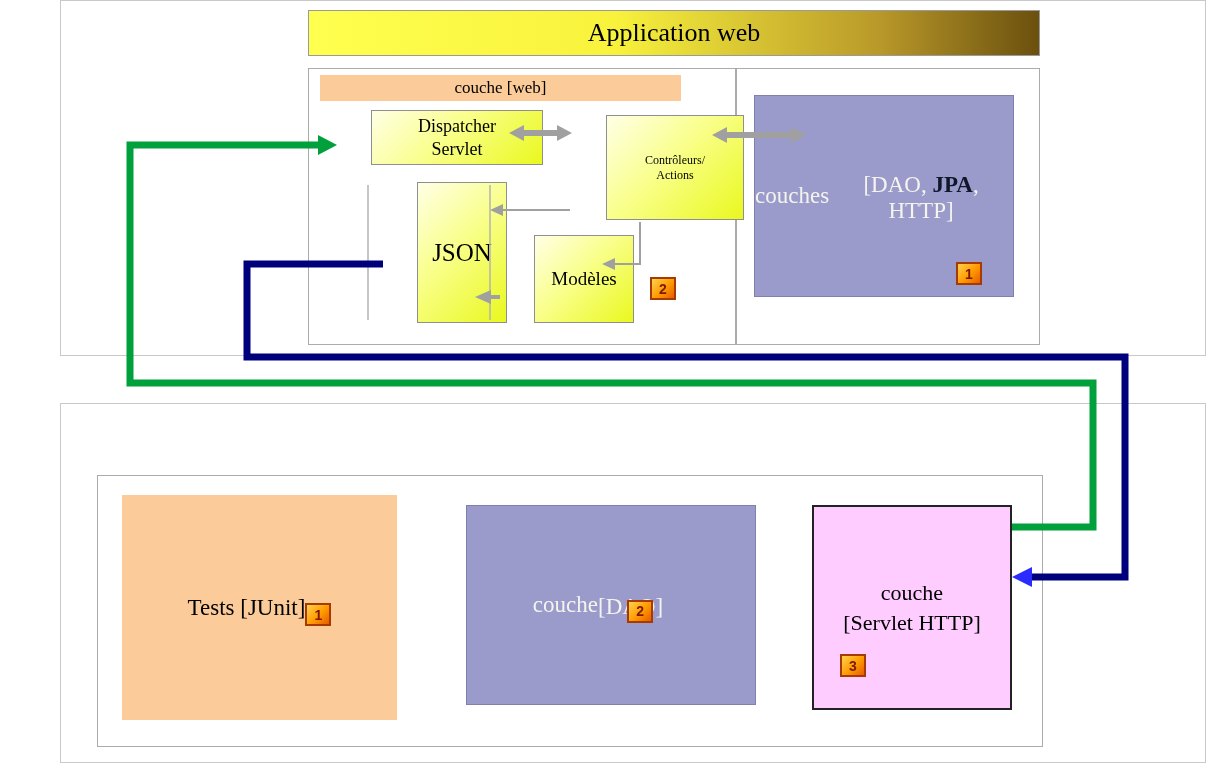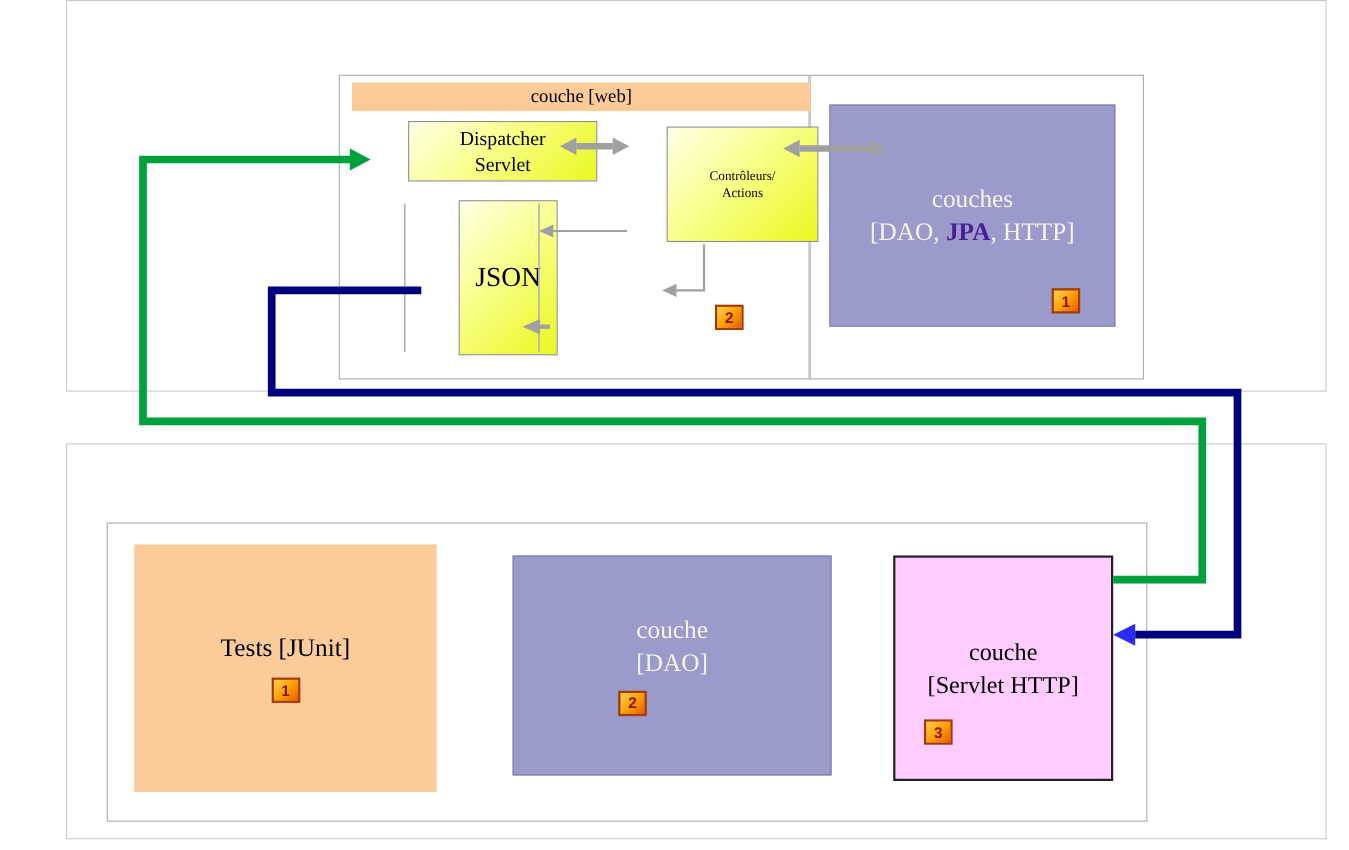--- a/index.html
+++ b/index.html
@@ -22,76 +22,82 @@
   }
   .ybox {
     background:linear-gradient(135deg,#ffffe6 0%,#f9ff8a 45%,#e9f81f 100%);
     border:1px solid #8f8f8f;
     display:flex; flex-direction:column; align-items:center; justify-content:center;
     text-align:center; line-height:1.25;margin-left:34px;
   }
   .preline { white-space:pre-line; }
   .purple {
     background:#9a9acb; border:1px solid #8080b0; color:#f4f4ee;
-    display:flex; flex-direction:column; align-items:center; justify-content:center;
+    display:flex; flex-direction:row; align-items:center; justify-content:center;
     text-align:center;
   }
   .peach-box {
     background:#fbcb99;
-    display:flex; flex-direction:column; align-items:center; justify-content:center;
+    display:flex; flex-direction:row; align-items:center; justify-content:center;
     text-align:center;
   }
   .pink {
     background:#ffccff; border:2px solid #222222;
     display:flex; flex-direction:column; align-items:center; justify-content:center;
     text-align:center;
   }
   .badge {
     display:inline-flex; align-items:center; justify-content:center;
     width:26px; height:23px; box-sizing:border-box;
     background:linear-gradient(135deg,#ffd24d 0%,#ff9a00 55%,#e65c00 100%);
     border:2px solid #a63a00; color:#7b1a00;
     font-family:"Liberation Sans", sans-serif; font-weight:bold; font-size:14px;
     line-height:1;
   }
   .badge-abs { position:absolute; }
-  .jpa { color:#4c1d95; font-weight:bold; }
+  .jpa { color:#0f172a; font-weight:bold; }
   .line2 { margin-top:4px; }
   svg.overlay { position:absolute; left:0; top:0; z-index:5; pointer-events:none; }
 </style>
 </head>
 <body>
 
 <div class="canvas">
 
   <div class="abs container" style="left:60px; top:0px; width:1146px; height:356px;"></div>
   <div class="abs container" style="left:60px; top:403px; width:1146px; height:360px;"></div>
 
+  <div class="abs title-bar" style="left:308px; top:10px; width:732px; height:46px;">
+    <span>Application web</span>
+  </div>
 
   <div class="abs inner" style="left:308px; top:68px; width:428px; height:277px;"></div>
   <div class="abs inner" style="left:736px; top:68px; width:304px; height:277px;"></div>
 
-  <div class="abs peach-bar" style="left:320px; top:75px; width:417px; height:26px;">
+  <div class="abs peach-bar" style="left:320px; top:75px; width:361px; height:26px;">
     <span>couche [web]</span>
   </div>
 
   <div class="abs ybox preline" style="left:337px; top:110px; width:172px; height:55px; font-size:18px;">
     <span>Dispatcher
 Servlet</span>
   </div>
 
   <div class="abs ybox preline" style="left:572px; top:115px; width:138px; height:105px; font-size:12px;">
     <span>Contrôleurs/
 Actions</span>
   </div>
 
   <div class="abs ybox" style="left:383px; top:182px; width:90px; height:141px; font-size:25px;">
     <span>JSON</span>
   </div>
 
+  <div class="abs ybox" style="left:500px; top:235px; width:100px; height:88px; font-size:19px;">
+    <span>Modèles</span>
+  </div>
 
   <span class="badge badge-abs" style="left:650px; top:277px;">2</span>
 
   <div class="abs purple" style="left:754px; top:95px; width:260px; height:202px; font-size:23px;">
     <div>couches</div>
     <div class="line2"><span>[DAO, </span><span class="jpa">JPA</span><span>, HTTP]</span></div>
     <span class="badge badge-abs" style="left:201px; top:166px;">1</span>
   </div>
 
 

